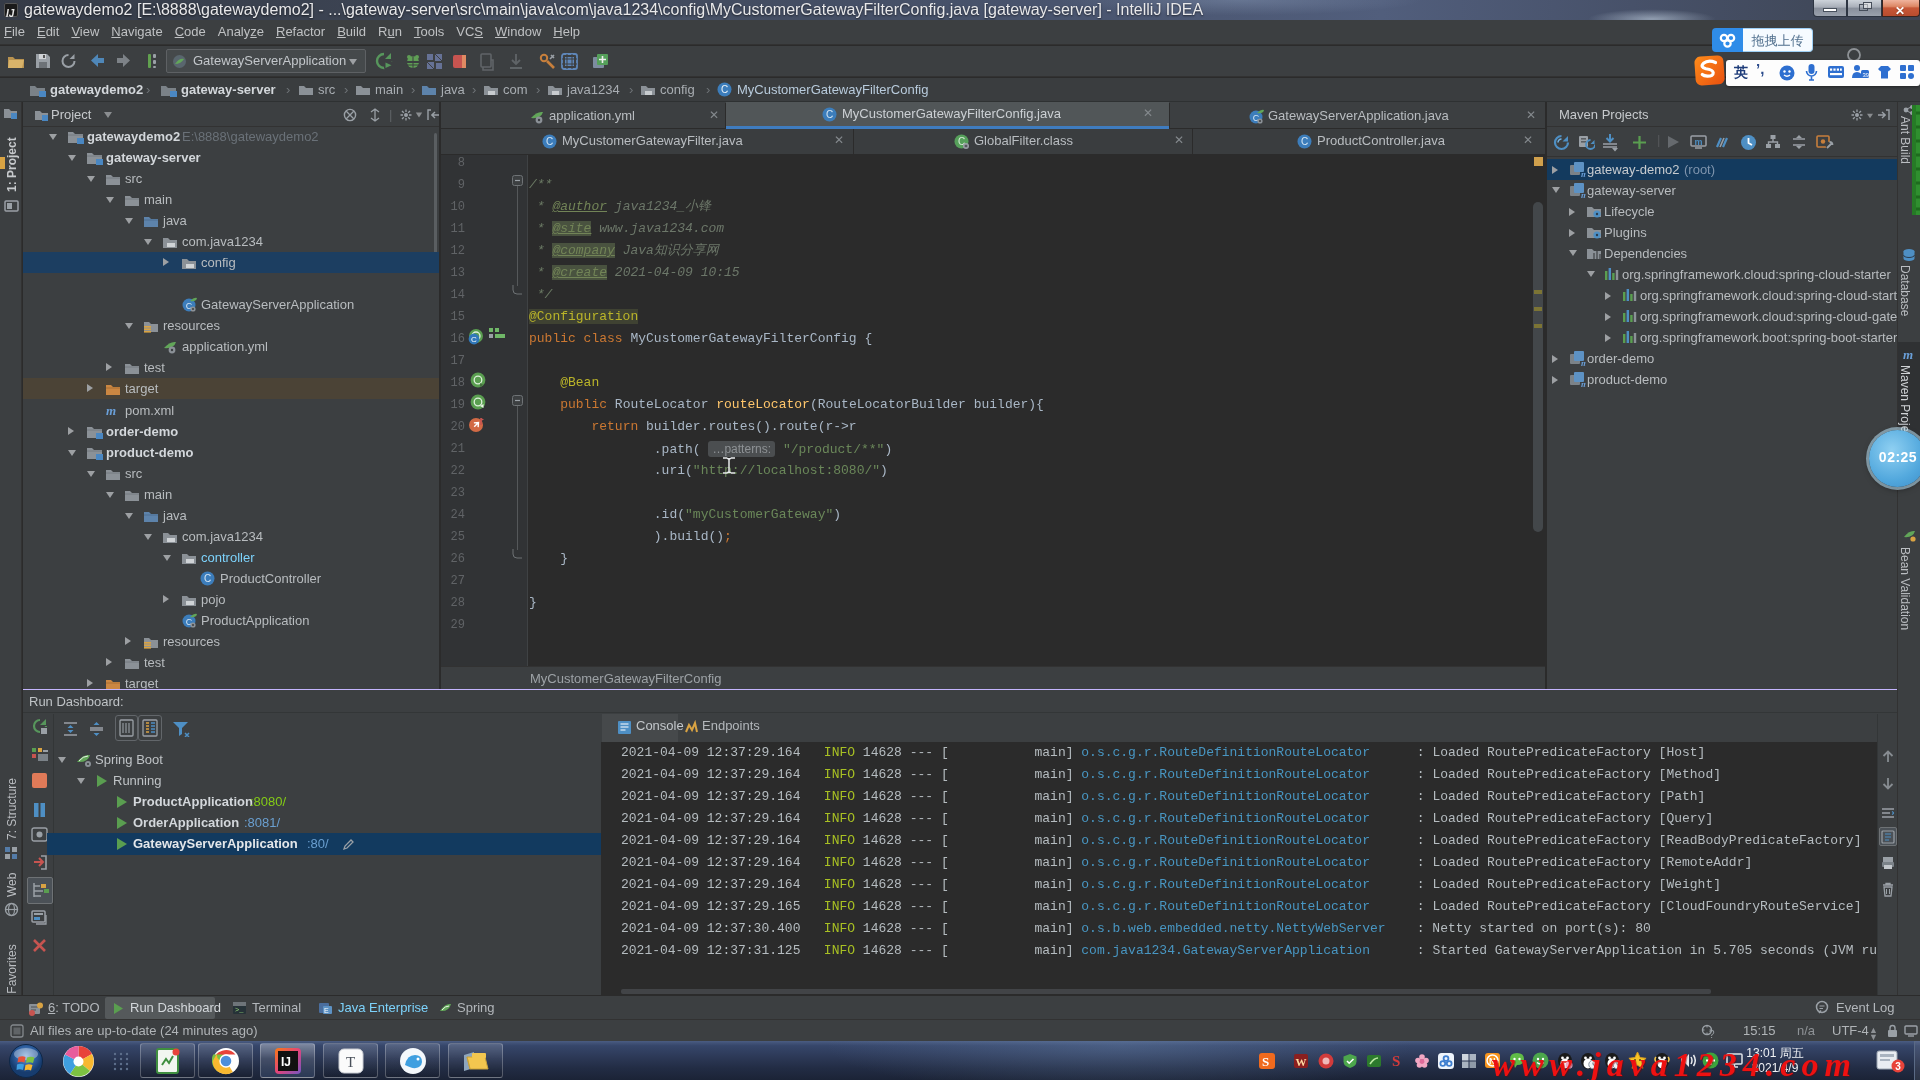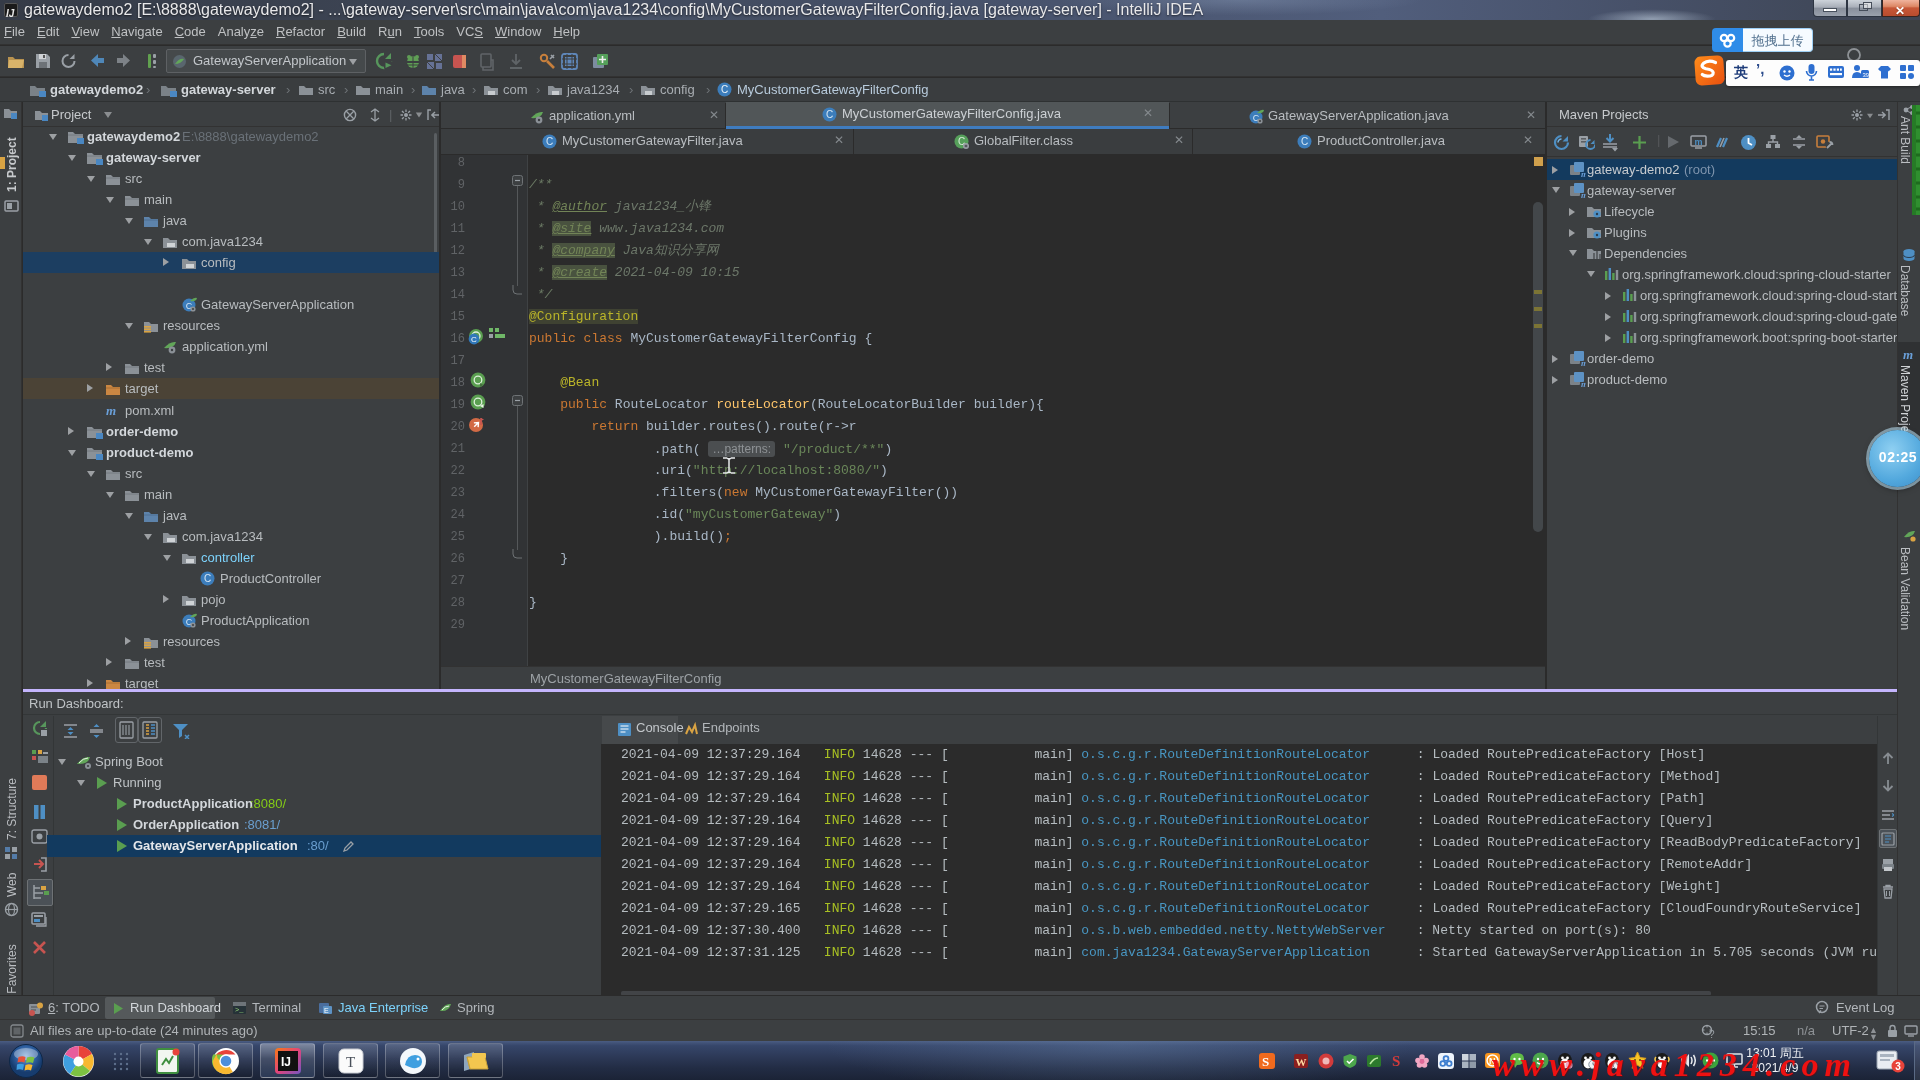--- a/index.html
+++ b/index.html
@@ -600,21 +600,20 @@
  <div class="cline" style="top:88px"><span class="cmt"> * <span class="doctag" style="background:#49523f">@company</span> <span class="docval">Java知识分享网</span></span></div>
  <div class="cline" style="top:110px"><span class="cmt"> * <span class="doctag" style="background:#49523f">@create</span> <span class="docval">2021-04-09 10:15</span></span></div>
  <div class="cline" style="top:132px"><span class="cmt"> */</span></div>
  <div class="cline" style="top:154px"><span class="ann" style="background:#3f4232">@Configuration</span></div>
  <div class="cline" style="top:176px"><span class="kw">public class </span>MyCustomerGatewayFilterConfig {</div>
  <div class="cline" style="top:220px">    <span class="ann">@Bean</span></div>
  <div class="cline" style="top:242px">    <span class="kw">public</span> RouteLocator <span class="mth">routeLocator</span>(RouteLocatorBuilder builder){</div>
  <div class="cline" style="top:264px">        <span class="kw">return</span> builder.routes().route(r-&gt;r</div>
  <div class="cline" style="top:286px">                .path( <span style="background:#4b4e50;border-radius:3px;color:#8e9295;font-family:'Liberation Sans';font-size:12px;padding:1px 4px">…patterns:</span> <span class="str">"/product/**"</span>)</div>
  <div class="cline" style="top:308px">                .uri(<span class="str">"http://localhost:8080/"</span>)</div>
- <div class="cline" style="top:330px">                .filters(<span class="kw">new</span> MyCustomerGatewayFilter())</div>
  <div class="cline" style="top:352px">                .id(<span class="str">"myCustomerGateway"</span>)</div>
  <div class="cline" style="top:374px">                ).build()<span class="kw">;</span></div>
  <div class="cline" style="top:396px">    }</div>
  <div class="cline" style="top:440px">}</div>
 </div>
 
 <svg class="a" style="left:279px;top:355px" width="16" height="18">
       <path d="M3 1 h4 M11 1 h4 M9 1 v15 M3 16 h4 M11 16 h4 M7 1 q2 1.5 2 1.5 q0 0 2 -1.5 M7 16 q2 -1.5 2 -1.5 q0 0 2 1.5" stroke="#e8eaec" stroke-width="1.5" fill="none"></path>
     </svg>
 
@@ -830,21 +829,21 @@
       <circle cx="11" cy="12" r="2.6" fill="#d9a343"></circle>
     </svg>
  <span class="vtextT" style="left:14px;top:445px">Bean Validation</span>
  <svg class="a" style="left:14px;top:3px" width="9" height="110">
       <rect x="0" y="0" width="12" height="110" fill="#2f8f2f"></rect>
       <path d="M0 8 h12 M0 22 h12 M0 36 h12 M0 50 h12 M0 64 h12 M0 78 h12 M0 92 h12 M0 104 h12" stroke="#1e6b1e" stroke-width="3"></path>
       <rect x="0" y="0" width="4" height="110" fill="#267a26"></rect>
     </svg>
 </div>
 
-<div class="a" id="rundash" style="border-top:3px solid #c4b5fd">
+<div class="a" id="rundash" style="border-top:1px solid #c4b5fd">
 <div class="a" style="left:0;top:0;width:1874px;height:23px;border-bottom:1px solid #333637;line-height:23px">
       <span class="a" style="left:6px;color:#bfc3c6">Run Dashboard:</span>
     </div>
 
 <svg class="a" style="left:8px;top:27px" width="17" height="18">
       <path d="M9 3 a6 6 0 1 0 6 6" fill="none" stroke="#57965c" stroke-width="2.2"></path>
       <path d="M15 2 v6 h-6 z" fill="#57965c"></path>
       <rect x="9" y="10" width="8" height="8" fill="#3c3f41"></rect>
       <rect x="10" y="11" width="6" height="6" fill="#9aa0a6"></rect>
     </svg>
@@ -1055,21 +1054,21 @@
       <rect x="3.5" y="3.5" width="7" height="7" fill="#84898d" opacity=".5"></rect>
     </svg>
  <span class="a" style="left:30px;color:#b0b4b7">All files are up-to-date (24 minutes ago)</span>
  <svg class="a" style="left:1700px;top:4px" width="16" height="15">
       <circle cx="7" cy="6" r="4.5" fill="none" stroke="#9aa0a6" stroke-width="1.4"></circle>
       <path d="M7 1.5 v2 M7 8.5 v2 M2.5 6 h2 M9.5 6 h2" stroke="#9aa0a6"></path>
       <text x="9" y="14" font-size="10" fill="#9aa0a6" font-family="Liberation Sans">?</text>
     </svg>
  <span class="a" style="left:1743px;color:#b0b4b7">15:15</span>
  <span class="a" style="left:1797px;color:#8e9296">n/a</span>
- <span class="a" style="left:1832px;color:#b0b4b7">UTF-2</span>
+ <span class="a" style="left:1832px;color:#b0b4b7">UTF-4</span>
     <span class="a" style="left:1869px;top:0px;color:#8e9296;font-size:9px">▲<br></span>
     <span class="a" style="left:1869px;top:7px;color:#8e9296;font-size:9px">▼</span>
  <svg class="a" style="left:1886px;top:4px" width="13" height="14">
       <rect x="2" y="6" width="9" height="7" rx="1" fill="#9aa0a6"></rect>
       <path d="M4 6 v-2 a2.5 2.5 0 0 1 5 0 v2" fill="none" stroke="#9aa0a6" stroke-width="1.4"></path>
     </svg>
  <svg class="a" style="left:1904px;top:4px" width="14" height="14">
       <rect x="1" y="2" width="12" height="8" rx="1" fill="none" stroke="#9aa0a6" stroke-width="1.4"></rect>
       <path d="M4 12 h6" stroke="#9aa0a6" stroke-width="1.4"></path>
     </svg>

